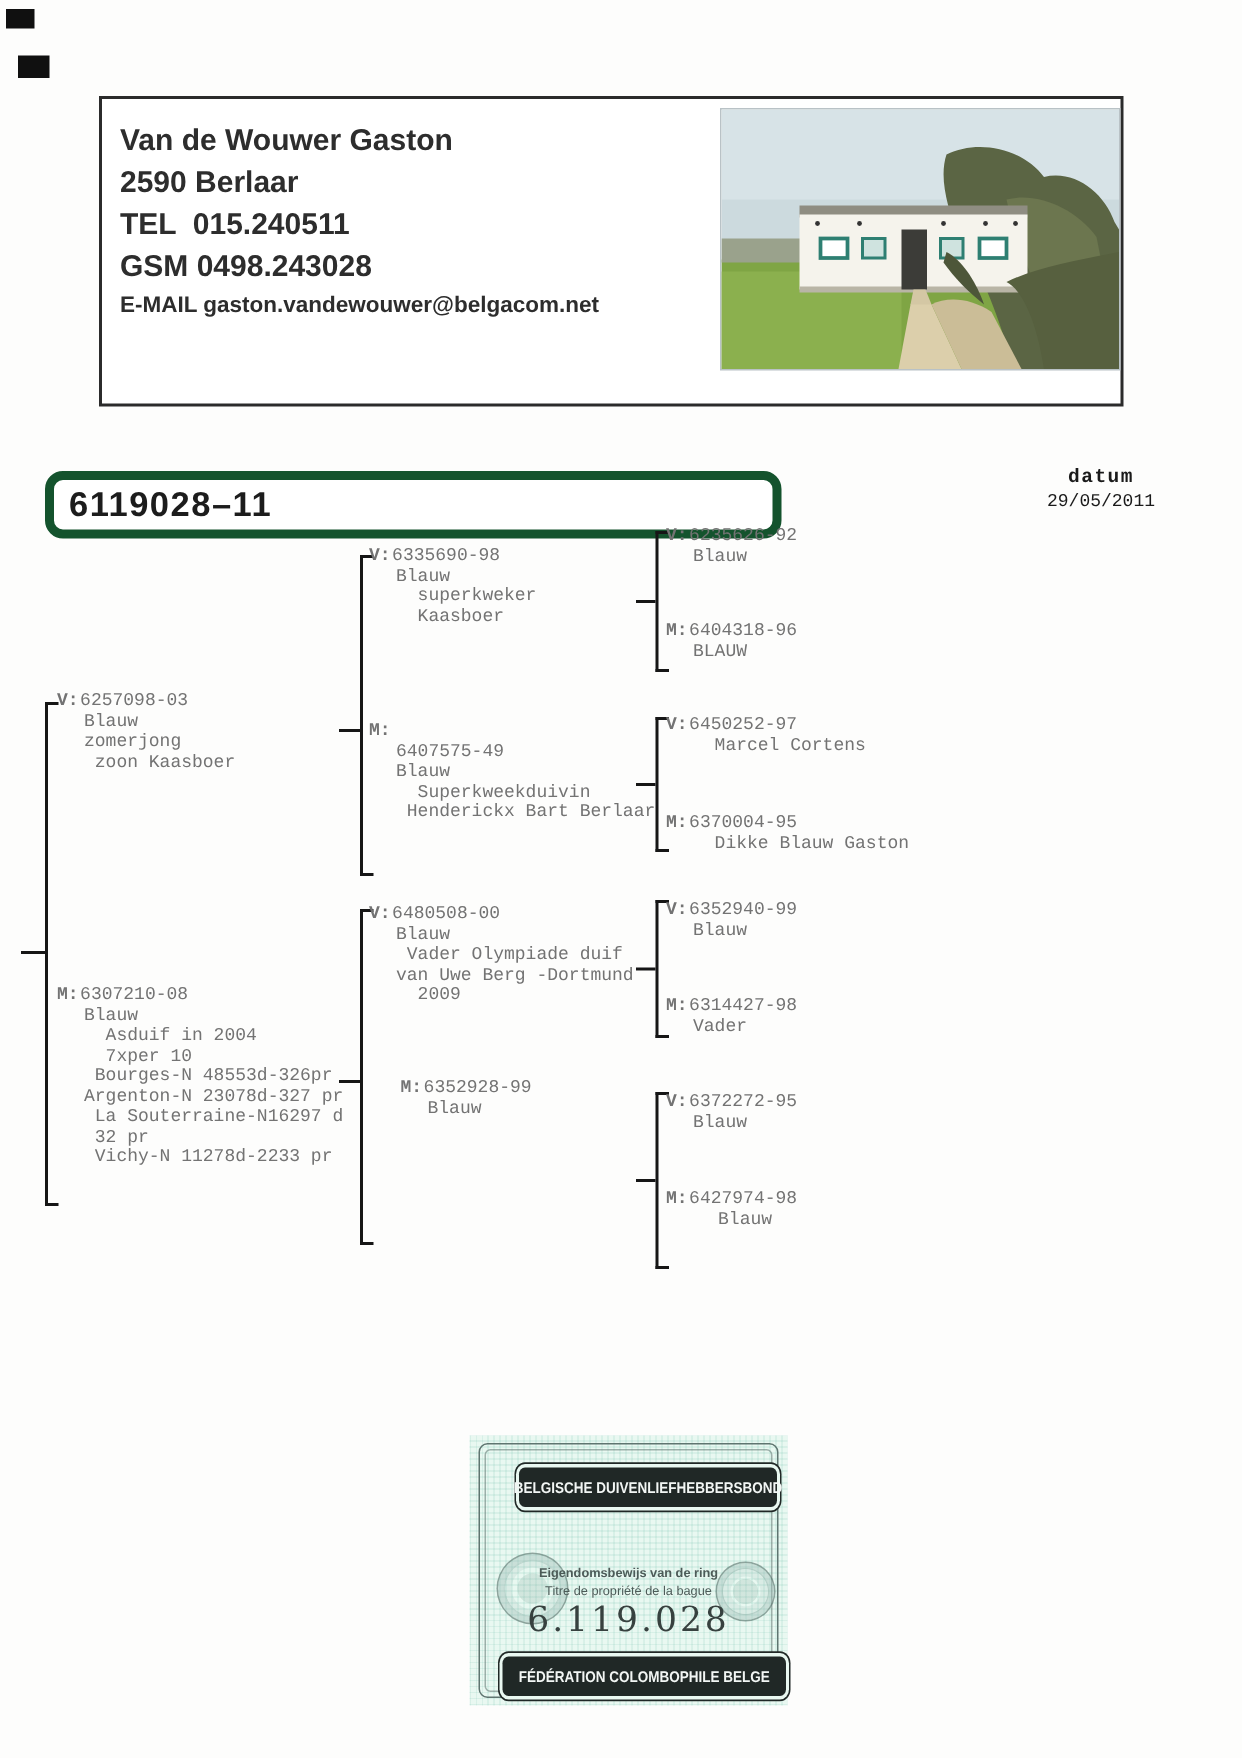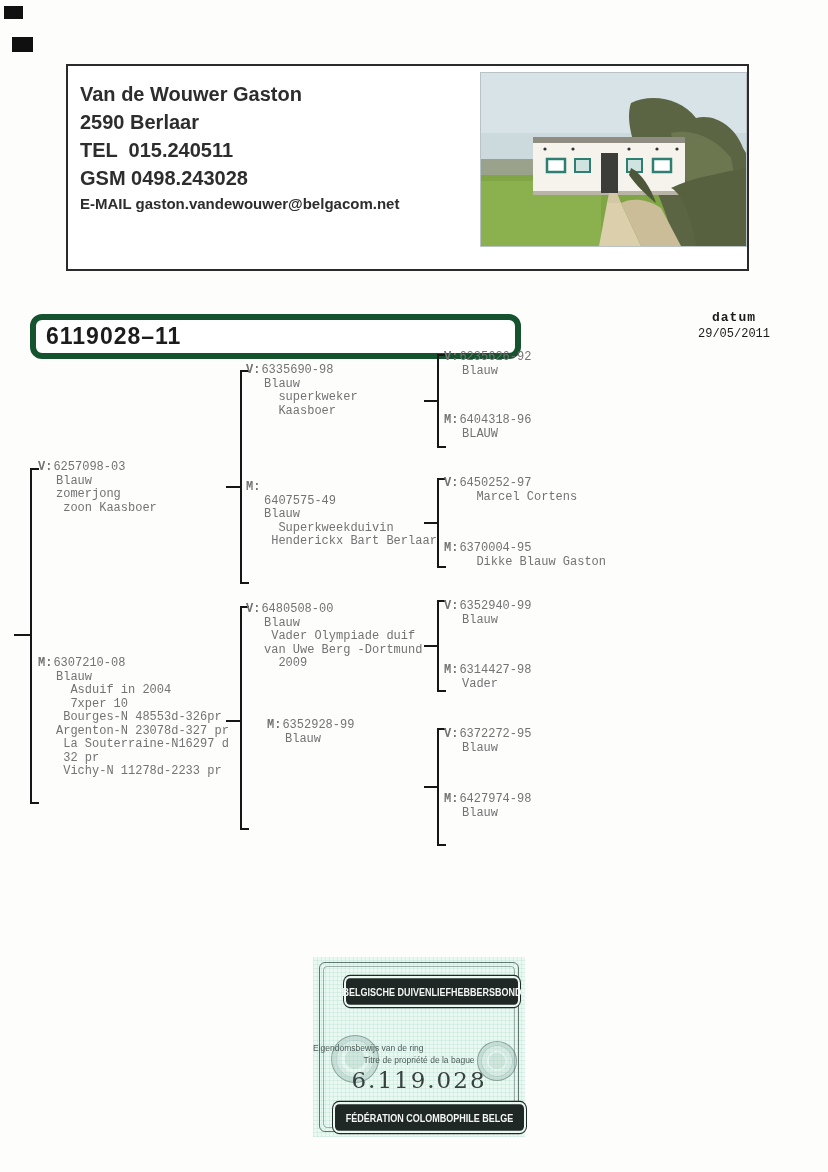--- a/index.html
+++ b/index.html
@@ -67,22 +67,22 @@
                 font-weight:bold;font-size:9px;letter-spacing:0px;
                 display:flex;align-items:center;justify-content:center;
                 border-radius:4px;box-shadow:0 0 0 2px #e9f8f1,0 0 0 3px #202826;
                 white-space:nowrap;font-family:"Liberation Sans",sans-serif;
                 transform:scaleY(1.15);}
   .banner-top{left:33px;top:23px;width:172px;height:23px;}
   .banner-bottom{left:22px;top:149px;width:189px;height:23px;}
   .year-row{position:absolute;left:0;top:52px;width:100%;display:flex;
             justify-content:center;gap:34px;font-size:17px;color:#5d6b68;
             font-family:"Liberation Sans",sans-serif;}
-  .cert-nl{position:absolute;left:0;top:86px;width:100%;text-align:left;
-           font-size:8.5px;color:#4c5b58;}
+  .cert-nl{position:absolute;left:0;top:86px;width:100%;text-align:center;
+           font-size:8.5px;color:#4c5b58;font-weight:bold;}
   .cert-fr{position:absolute;left:0;top:98px;width:100%;text-align:center;
            font-size:8.5px;color:#4c5b58;}
   .cert-num{position:absolute;left:0;top:110px;width:100%;text-align:center;
             font-family:"DejaVu Serif",serif;font-size:23px;letter-spacing:2px;color:#37413f;}
 </style>
 </head>
 <body>
 
 <div class="page">
 
@@ -236,21 +236,21 @@
     <pre>Blauw</pre>
   </div>
   <div class="node" style="left:444px;top:664px;">
     <div><span class="tag">M:</span><span class="ring">6314427-98</span></div>
     <pre>Vader</pre>
   </div>
   <div class="node" style="left:444px;top:728px;">
     <div><span class="tag">V:</span><span class="ring">6372272-95</span></div>
     <pre>Blauw</pre>
   </div>
-  <div class="node" style="left:444px;top:793px;">
+  <div class="node" style="left:444px;top:793px;text-align:center;">
     <div><span class="tag">M:</span><span class="ring">6427974-98</span></div>
     <pre>Blauw</pre>
   </div>
 
   <div class="stamp">
     <div class="stamp-frame"></div>
     <div class="rosette ros-l"></div>
     <div class="rosette ros-r"></div>
     <div class="stamp-banner banner-top">BELGISCHE DUIVENLIEFHEBBERSBOND</div>
     <div class="cert-nl">Eigendomsbewijs van de ring</div>

